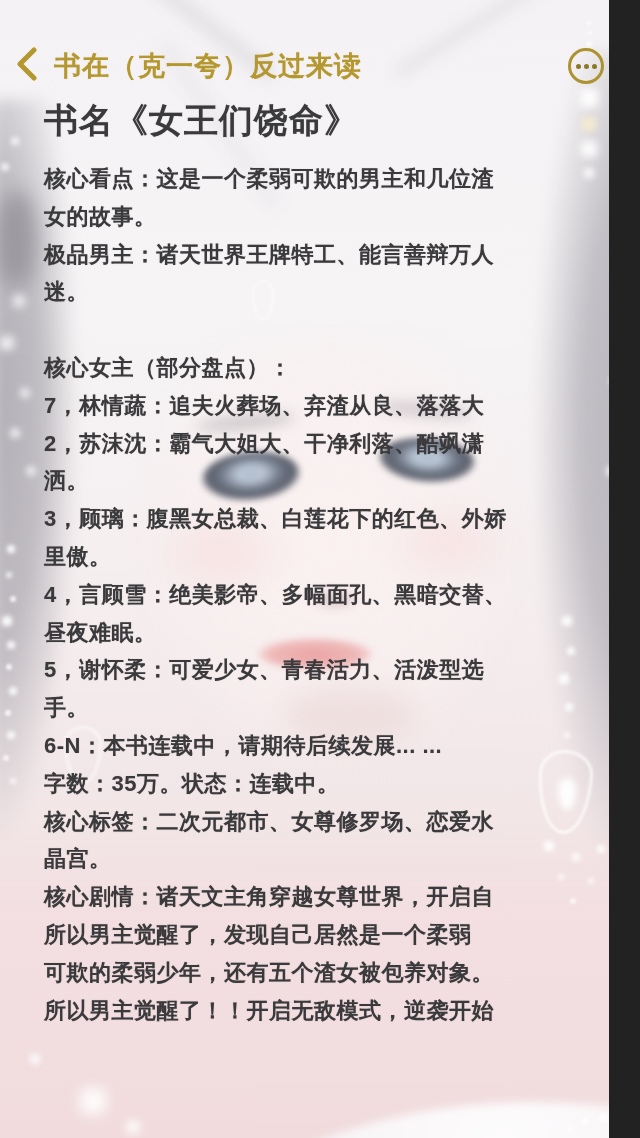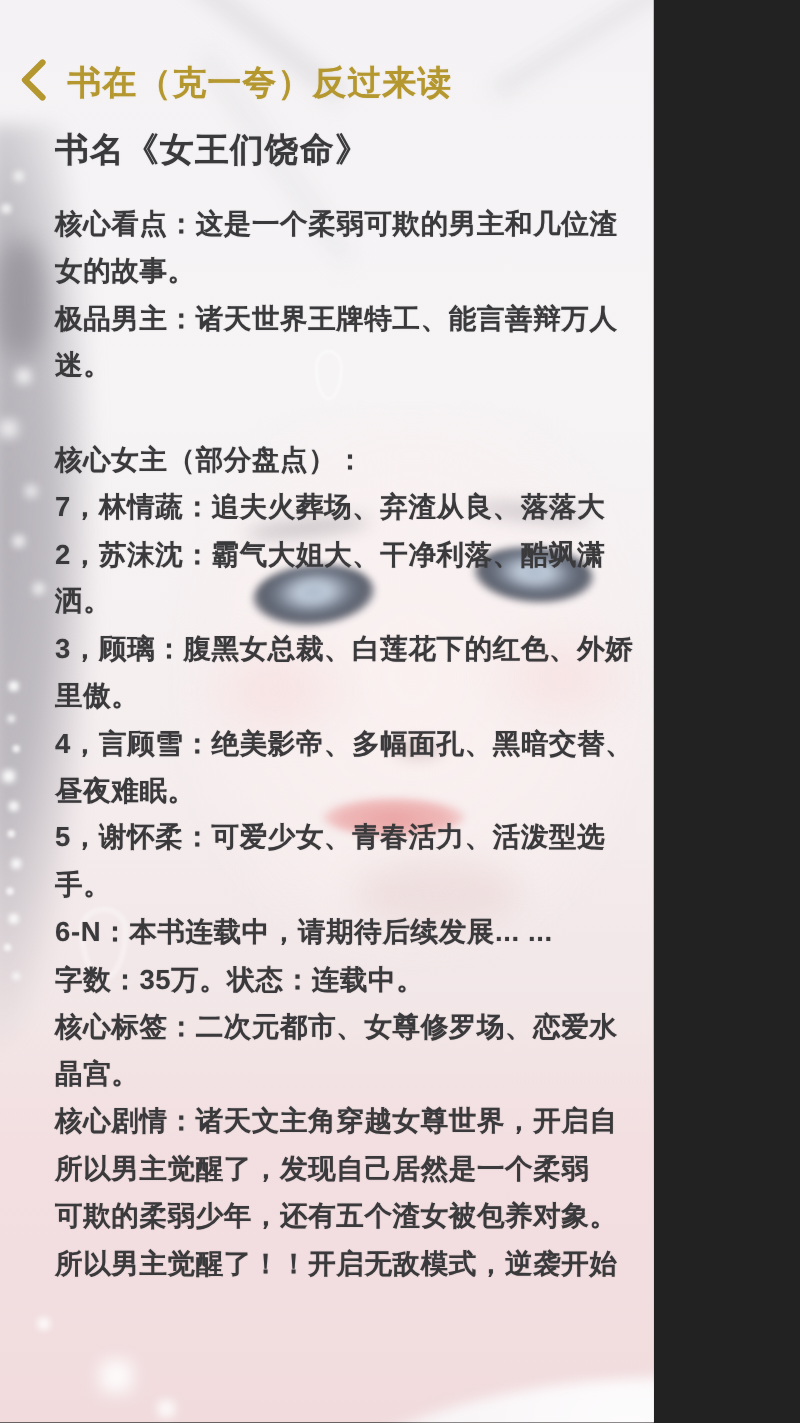--- a/index.html
+++ b/index.html
@@ -1,18 +1,18 @@
 <!DOCTYPE html>
 <html><head>
 <meta charset="utf-8">
 <style>
   html,body { margin:0; padding:0; background:#222; }
   * { box-sizing:border-box; }
   .screen {
-    position:relative; width:523px; height:1138px; overflow:hidden;
+    position:relative; width:609px; height:1138px; overflow:hidden;
     background:linear-gradient(180deg,#f4f2f4 0%,#f6f4f5 28%,#f5eeef 52%,#f2e6e7 72%,#f3e1e3 88%,#f2dee0 100%);
     font-family:"Liberation Sans","DejaVu Sans",sans-serif;
     padding-left:36px;
   }
   
   .bg { position:absolute; pointer-events:none; }
   .hair-streak-a { left:40px; top:-10px; width:260px; height:12px; background:rgba(196,193,200,.45); filter:blur(8px); transform:rotate(38deg); }
   .hair-streak-b { left:380px; top:10px; width:220px; height:10px; background:rgba(200,197,203,.4); filter:blur(8px); transform:rotate(-32deg); }
   .hair-streak-c { left:120px; top:120px; width:200px; height:10px; background:rgba(205,202,208,.35); filter:blur(9px); transform:rotate(55deg); }
   .gray-right { left:535px; top:50px; width:110px; height:840px;
@@ -78,21 +78,21 @@
   
   .header { position:absolute; left:0; top:42px; width:640px; height:48px; display:flex; align-items:center; z-index:5; }
   .back-btn { display:flex; align-items:center; padding:4px 8px 4px 16px; cursor:pointer; }
   .header-title { color:#b4972e; font-size:27px; font-weight:600; letter-spacing:1px; margin-left:8px;
     text-shadow:0 0 1px rgba(180,151,46,.4); white-space:nowrap; }
   .more-btn { position:absolute; right:36px; top:6px; width:36px; height:36px; border:3px solid #ac9330;
     border-radius:50%; display:flex; align-items:center; justify-content:center; gap:3px; cursor:pointer; }
   .more-btn i { width:5px; height:5px; border-radius:50%; background:#8d7826; }
   
   .content { position:absolute; left:44px; top:94px; width:570px; z-index:4; color:#3a393b; }
-  .book-title { font-size:27px; font-weight:700; line-height:52px; letter-spacing:1px; white-space:nowrap;
+  .book-title { font-size:34px; font-weight:700; line-height:52px; letter-spacing:1px; white-space:nowrap;
     text-shadow:0 0 1px rgba(58,57,59,.35); }
   .body-lines { margin-top:14px; }
   .body-line { font-size:22px; font-weight:700; line-height:37.8px; white-space:nowrap; letter-spacing:.5px;
     text-shadow:0 0 1px rgba(58,57,59,.3); }
 </style>
 </head>
 <body>
 
 <div class="screen">
 

